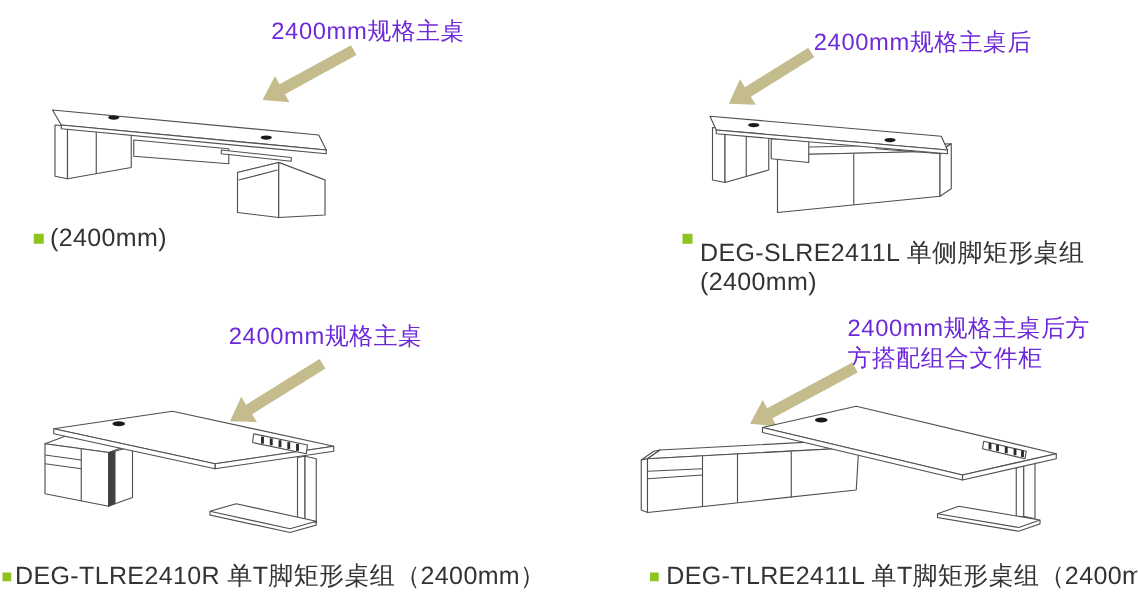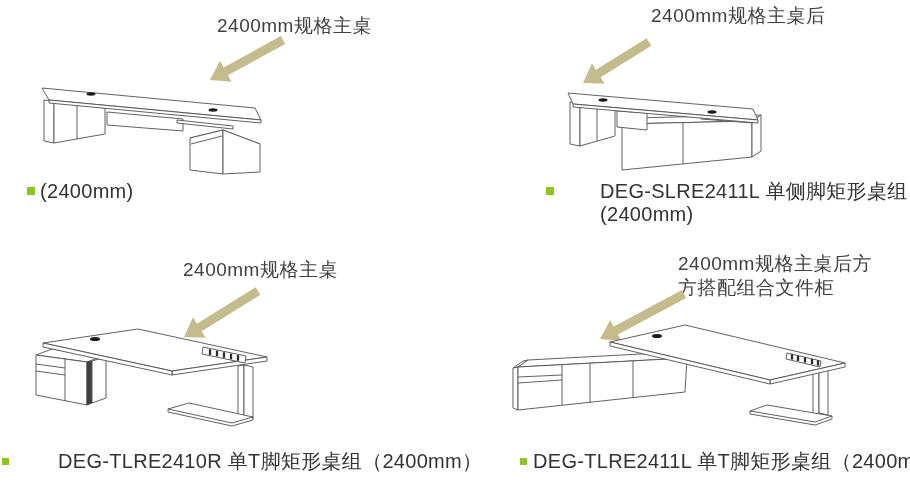--- a/index.html
+++ b/index.html
@@ -2,21 +2,21 @@
 <html><head>
 <meta charset="utf-8">
 <style>
   html,body{margin:0;padding:0;background:#fff;}
   .canvas{
     position:relative;width:910px;height:485px;background:#ffffff;
     font-family:"Liberation Sans","DejaVu Sans",sans-serif;overflow:hidden;
   }
   .abs{position:absolute;}
   .ann{
-    color:#404040;font-size:19px;line-height:24px;letter-spacing:.5px;
+    color:#6d28d9;font-size:19px;line-height:24px;letter-spacing:.5px;
     white-space:nowrap;
   }
   .plabel{
     color:#333333;font-size:20px;line-height:23px;letter-spacing:.3px;
     white-space:nowrap;
   }
   svg{display:block;overflow:visible;}
   .overlay{position:absolute;left:0;top:0;pointer-events:none;}
   .desk polygon,.desk path{fill:#ffffff;stroke:#4f4f4f;stroke-width:.9;stroke-linejoin:round;}
   .desk line{stroke:#4f4f4f;stroke-width:.9;}
@@ -63,21 +63,21 @@
       <svg class="abs" style="left:27px;top:187px;" width="8" height="8">
         <rect x="0" y="0" width="8" height="8" fill="#8fc31f"></rect>
       </svg>
       <div class="abs plabel" style="left:40px;top:180px;">
         <div>(2400mm)</div>
       </div>
     </div>
   </section>
 
   <section>
-    <div class="abs ann" style="left:651px;top:4px;">
+    <div class="abs ann" style="left:651px;top:23px;">
       <div>2400mm规格主桌后</div>
     </div>
     <svg class="overlay" width="910" height="485">
       <polygon points="646.6,38.2 595.9,69.7 592.0,63.3 583,83 604.6,83.7 600.7,77.3 651.4,45.8" fill="#c5bc8e"></polygon>
     </svg>
     <svg class="abs desk" style="left:553px;top:62px;" width="310" height="118" viewBox="0 0 310 118">
       <g>
         <polygon points="69,62 199,59 208,53 78,56"></polygon>
         <polygon points="69,62 199,59 199,95 69,108"></polygon>
         <line x1="130" y1="61" x2="130" y2="102"></line>
@@ -94,21 +94,21 @@
         <polygon points="15,31 200,47 205,58 20,42"></polygon>
         <polygon points="20,42 205,58 205,61 20,45"></polygon>
       </g>
       <ellipse class="grommet" cx="50" cy="38" rx="4.5" ry="1.7"></ellipse>
       <ellipse class="grommet" cx="159" cy="50" rx="4.5" ry="1.7"></ellipse>
     </svg>
     <div>
       <svg class="abs" style="left:546px;top:187px;" width="8" height="8">
         <rect x="0" y="0" width="8" height="8" fill="#8fc31f"></rect>
       </svg>
-      <div class="abs plabel" style="left:560px;top:180px;margin-left:40px;">
+      <div class="abs plabel" style="left:560px;top:192px;">
         <div>DEG-SLRE2411L 单侧脚矩形桌组</div>
         <div>(2400mm)</div>
       </div>
     </div>
   </section>
 
   <section>
     <div class="abs ann" style="left:183px;top:258px;">
       <div>2400mm规格主桌</div>
       <div></div>
@@ -144,21 +144,21 @@
         <line class="vent" x1="216" y1="46.2" x2="216" y2="51.8"></line>
         <line class="vent" x1="223" y1="47.7" x2="223" y2="53.3"></line>
         <line class="vent" x1="230" y1="49.1" x2="230" y2="54.7"></line>
       </g>
       <ellipse class="grommet" cx="87" cy="33" rx="5" ry="2"></ellipse>
     </svg>
     <div>
       <svg class="abs" style="left:2px;top:458px;" width="7" height="7">
         <rect x="0" y="0" width="7" height="7" fill="#8fc31f"></rect>
       </svg>
-      <div class="abs plabel" style="left:12px;top:450px;margin-left:46px;">
+      <div class="abs plabel" style="left:12px;top:450px;">
         <div>DEG-TLRE2410R 单T脚矩形桌组（2400mm）</div>
       </div>
     </div>
   </section>
 
   <section>
     <div class="abs ann" style="left:678px;top:252px;">
       <div>2400mm规格主桌后方</div>
       <div>方搭配组合文件柜</div>
     </div>

